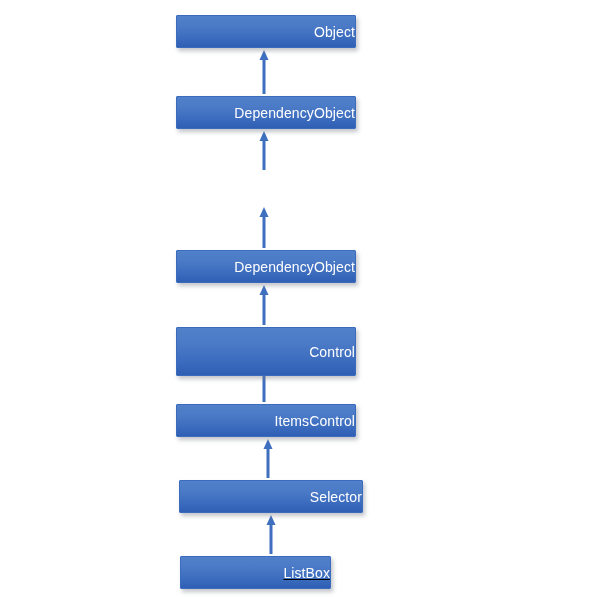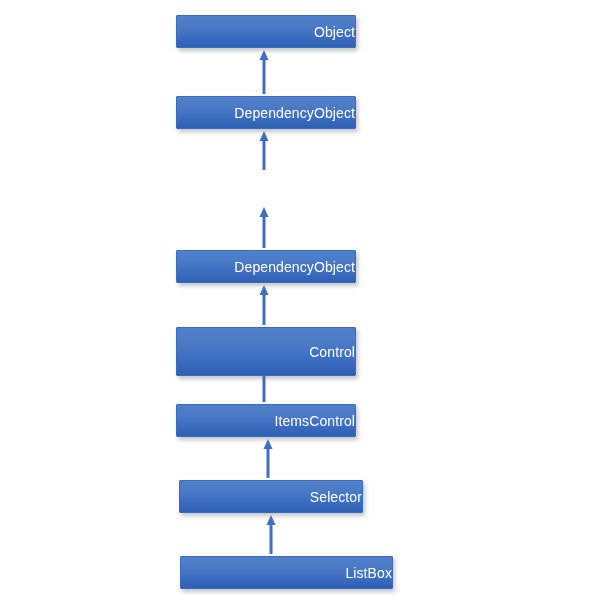--- a/index.html
+++ b/index.html
@@ -104,17 +104,17 @@
   </div>
 
   <div class="node-box" id="node-6" style="left: 179px; top: 480px; width: 184px; height: 33px;">
     <span class="node-label">Selector</span>
   </div>
 
   <div class="node-box" id="node-5" style="left: 176px; top: 404px; width: 180px; height: 33px;">
     <span class="node-label">ItemsControl</span>
   </div>
 
-  <div class="node-box" id="node-7" style="left: 180px; top: 556px; width: 213px; height: 33px;">
+  <div class="node-box" id="node-7" style="left: 180px; top: 556px; width: 151px; height: 33px; text-decoration: underline;">
     <span class="node-label">ListBox</span>
   </div>
 
 </div>
 
 </body></html>

